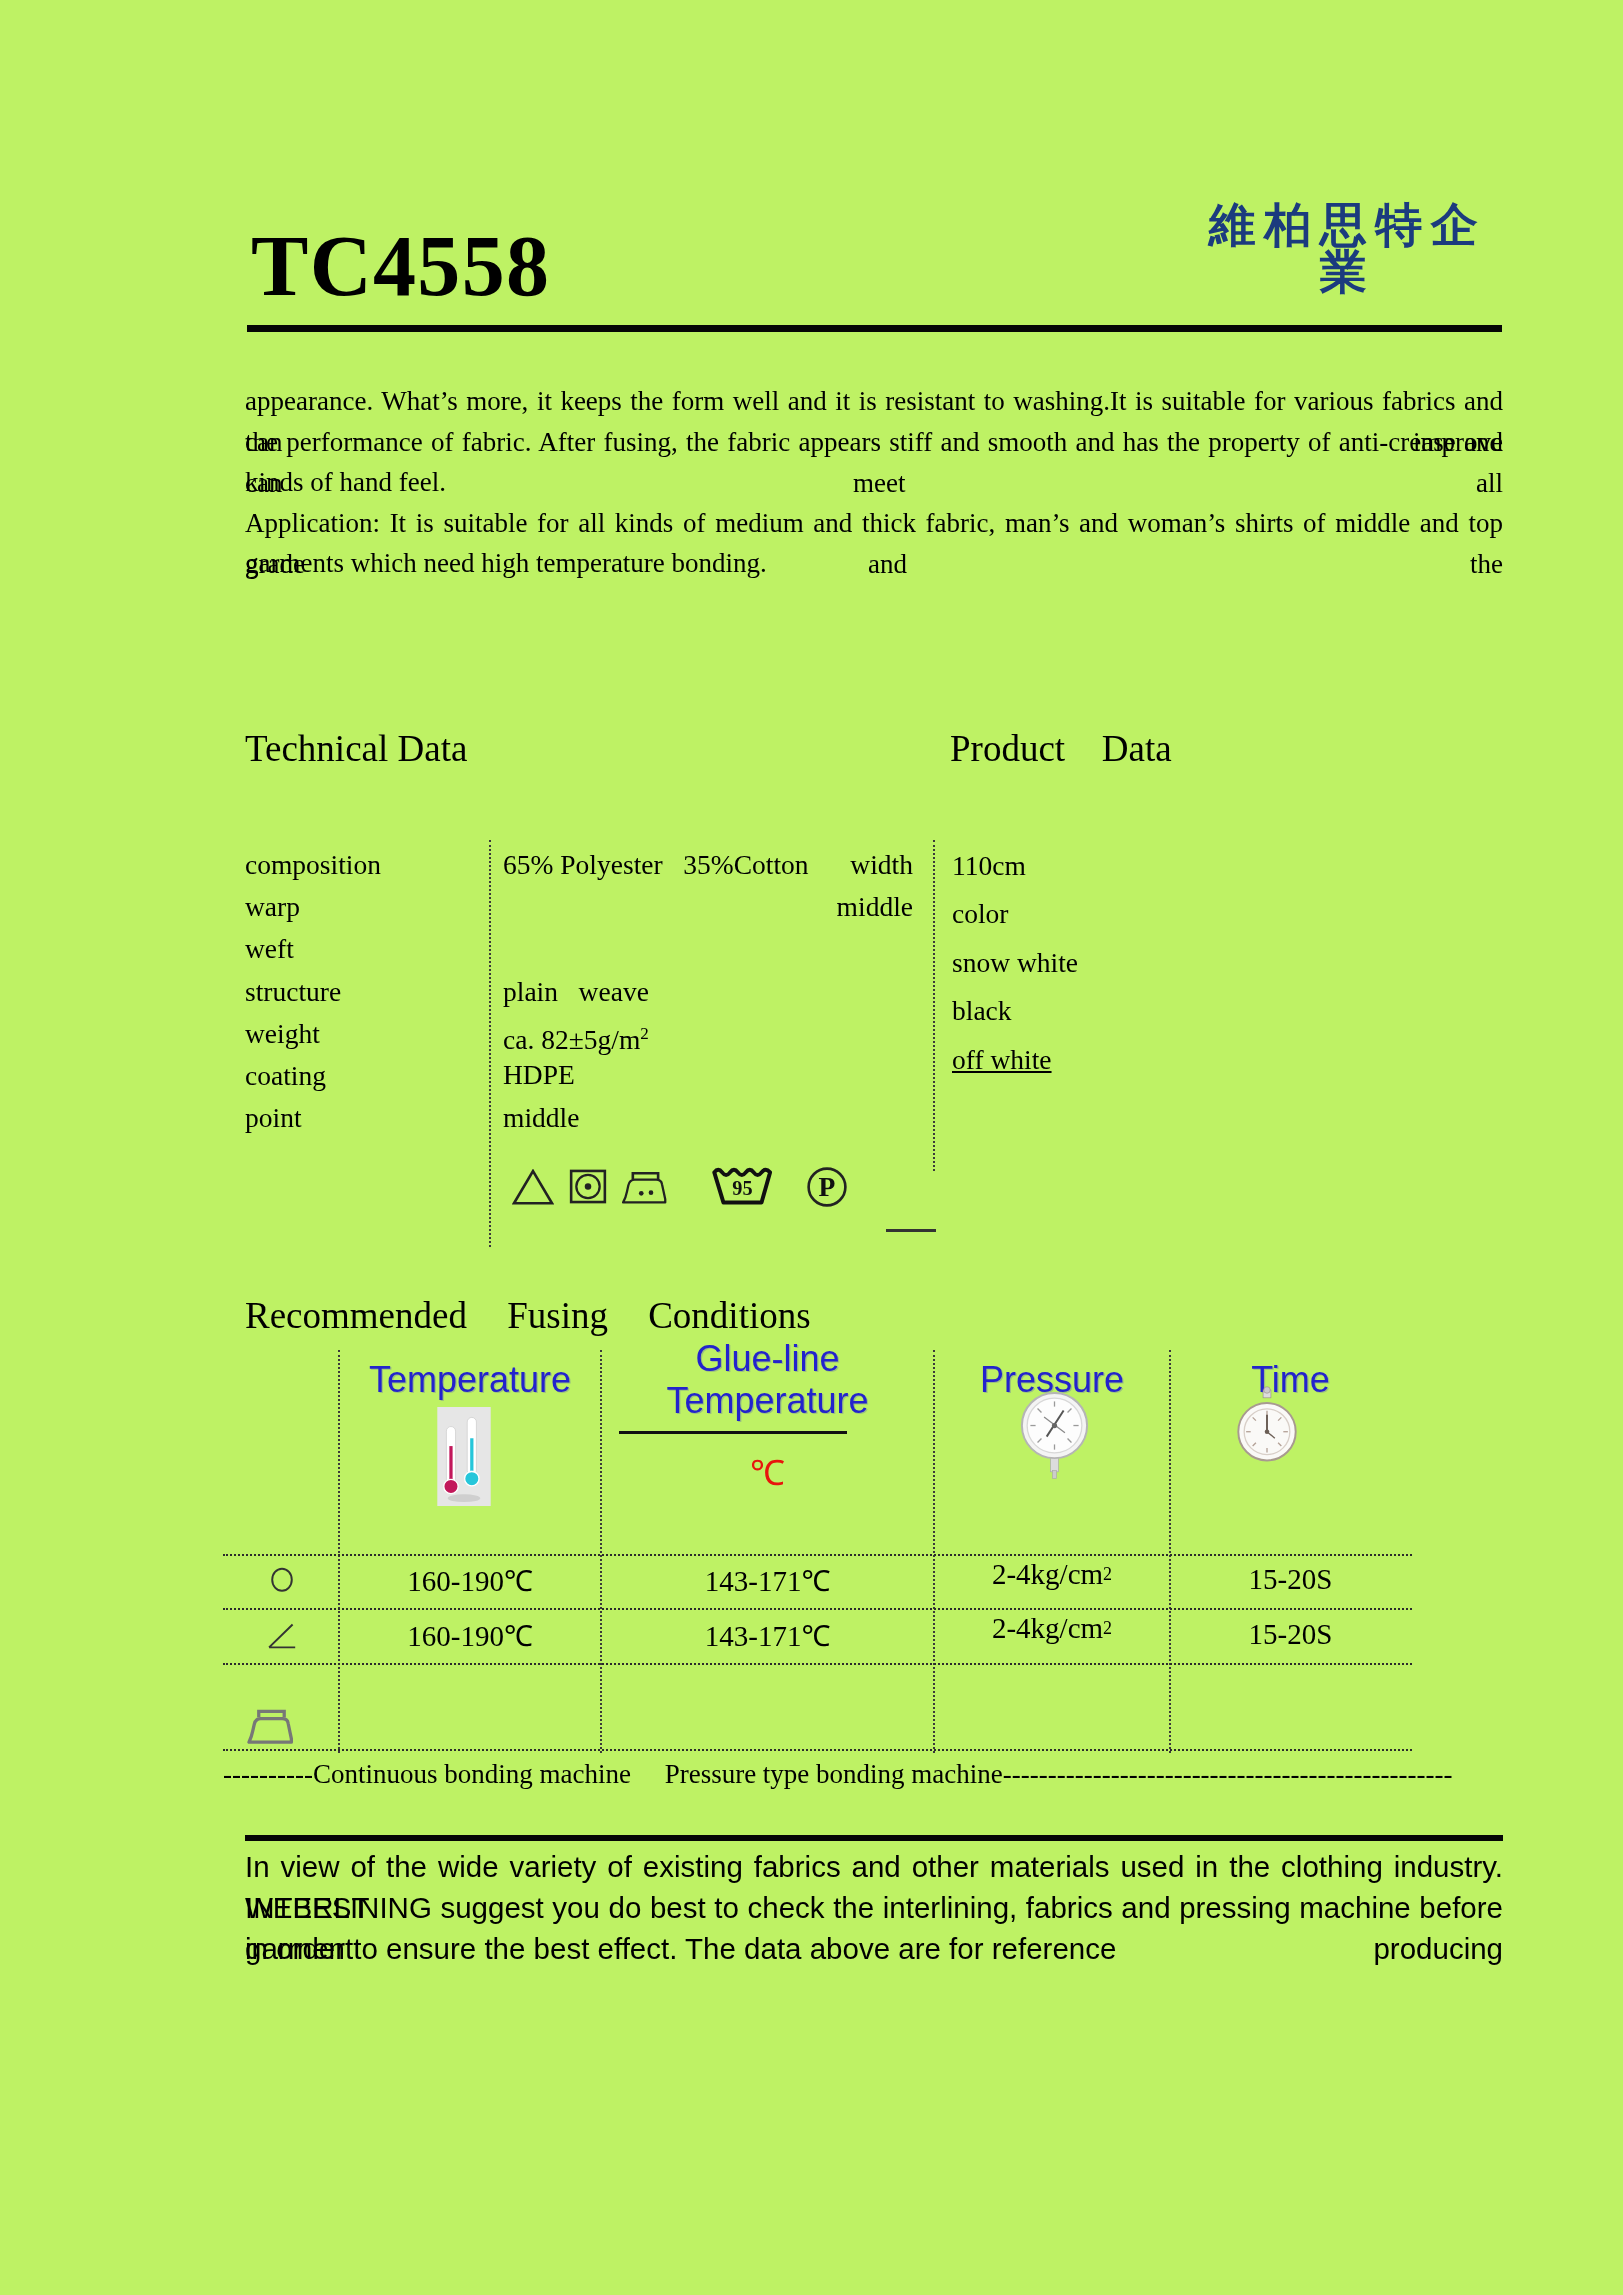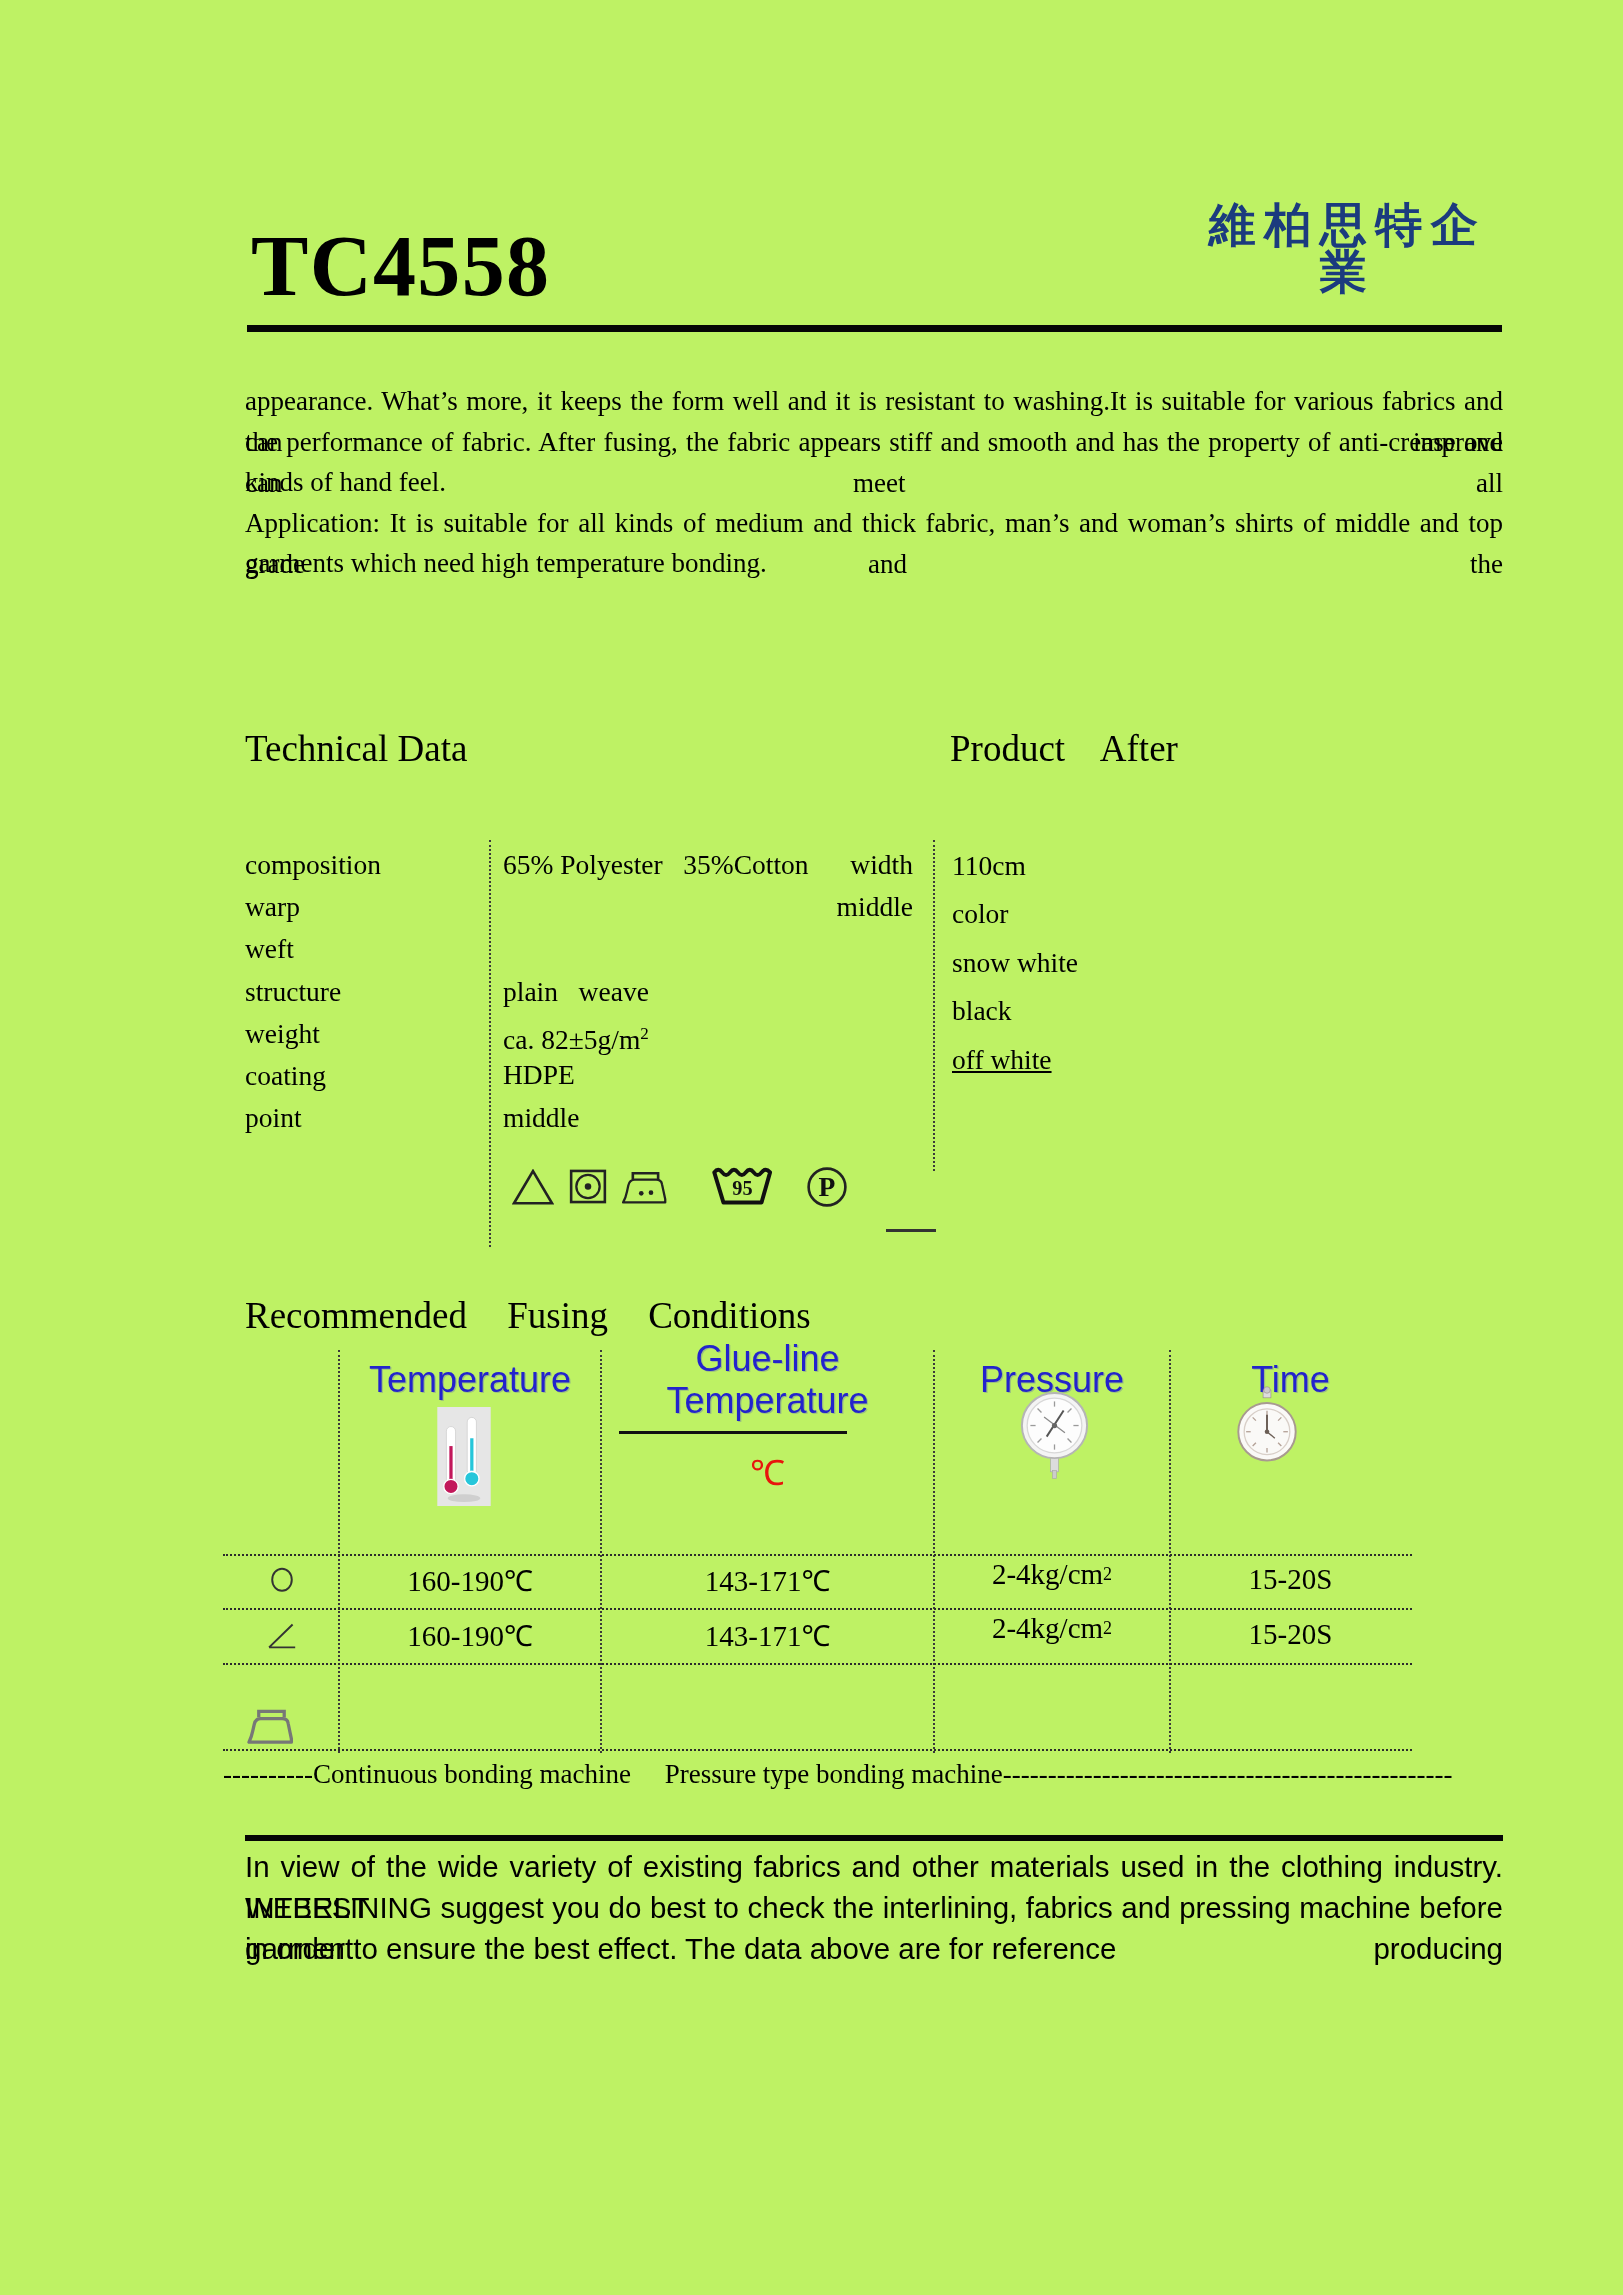--- a/index.html
+++ b/index.html
@@ -44,21 +44,21 @@
 
   <div class="abs rule" style="left:247px;top:325px;width:1255px;height:6.5px;"></div>
 
   <div class="abs body-line jl" style="left:245px;top:381px;">appearance. What’s more, it keeps the form well and it is resistant to washing.It is suitable for various fabrics and can improve</div>
   <div class="abs body-line jl" style="left:245px;top:422px;">the performance of fabric. After fusing, the fabric appears stiff and smooth and has the property of anti-crease and can meet all</div>
   <div class="abs body-line jl" style="left:245px;top:503px;">Application: It is suitable for all kinds of medium and thick fabric, man’s and woman’s shirts of middle and top grade and the</div>
   <div class="abs body-line" style="left:245px;top:462px;">kinds of hand feel.</div>
   <div class="abs body-line" style="left:245px;top:543px;">garments which need high temperature bonding.</div>
 
   <div class="abs h1" style="left:245px;top:728px;">Technical Data</div>
-  <div class="abs h1" style="left:950px;top:728px;word-spacing:27.5px;">Product After</div>
+  <div class="abs h1" style="left:950px;top:728px;word-spacing:27.5px;">Product Data</div>
 
   <div class="abs vdot" style="left:489px;top:840px;height:407px;"></div>
   <div class="abs vdot" style="left:933px;top:840px;height:331px;"></div>
 
   <div class="abs t-label" style="left:245px;top:848px;">composition</div>
   <div class="abs t-label" style="left:245px;top:890px;">warp</div>
   <div class="abs t-label" style="left:245px;top:932px;">weft</div>
   <div class="abs t-label" style="left:245px;top:975px;">structure</div>
   <div class="abs t-label" style="left:245px;top:1017px;">weight</div>
   <div class="abs t-label" style="left:245px;top:1059px;">coating</div>

